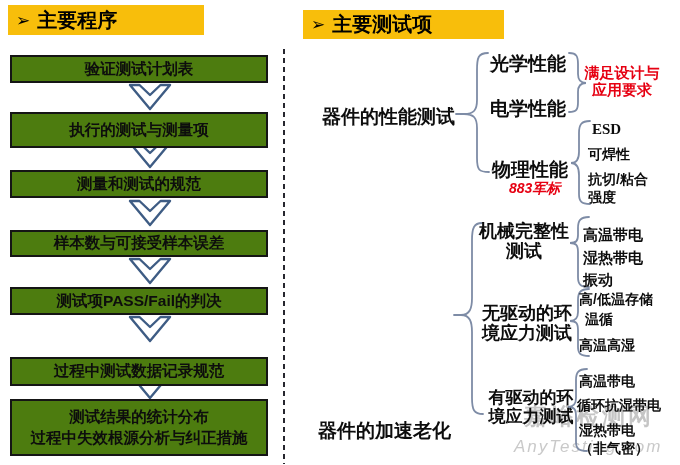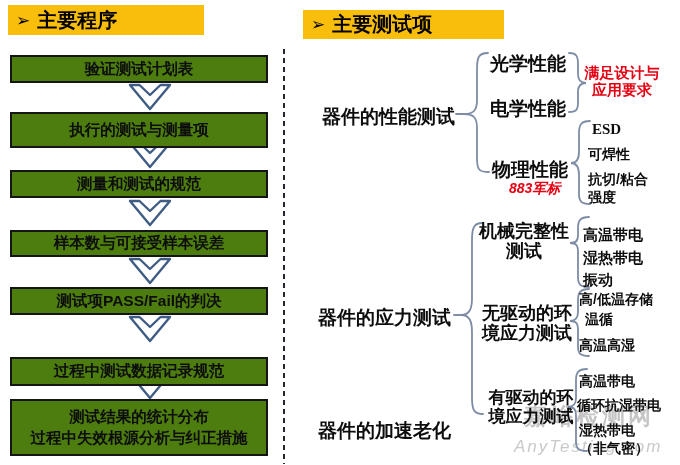--- a/index.html
+++ b/index.html
@@ -92,21 +92,20 @@
   <div class="fb" style="top:55px;height:28px;">验证测试计划表</div>
   <div class="fb" style="top:112px;height:36px;">执行的测试与测量项</div>
   <div class="fb" style="top:170px;height:28px;text-align:center;">测量和测试的规范</div>
   <div class="fb" style="top:230px;height:27px;">样本数与可接受样本误差</div>
   <div class="fb" style="top:287px;height:28px;">测试项PASS/Fail的判决</div>
   <div class="fb" style="top:343px;height:29px;margin-top:14px;">过程中测试数据记录规范</div>
   <div class="fb" style="top:399px;height:57px;">测试结果的统计分布
 过程中失效根源分析与纠正措施</div>
 
   <div class="t s19" style="left:322px;top:104px;">器件的性能测试</div>
-  <div class="t s19" style="left:318px;top:305px;">器件的应力测试</div>
   <div class="t s19" style="left:318px;top:418px;">器件的加速老化</div>
 
   <div class="t s19" style="left:490px;top:51px;">光学性能</div>
   <div class="t s19" style="left:490px;top:96px;">电学性能</div>
   <div class="t s19" style="left:492px;top:157px;">物理性能</div>
   <div class="t s18 c" style="left:478px;top:221px;width:92px;">机械完整性
 测试</div>
   <div class="t s18 c" style="left:481px;top:303px;width:92px;">无驱动的环
 境应力测试</div>
   <div class="t s17 c" style="left:487px;top:388px;width:88px;">有驱动的环

